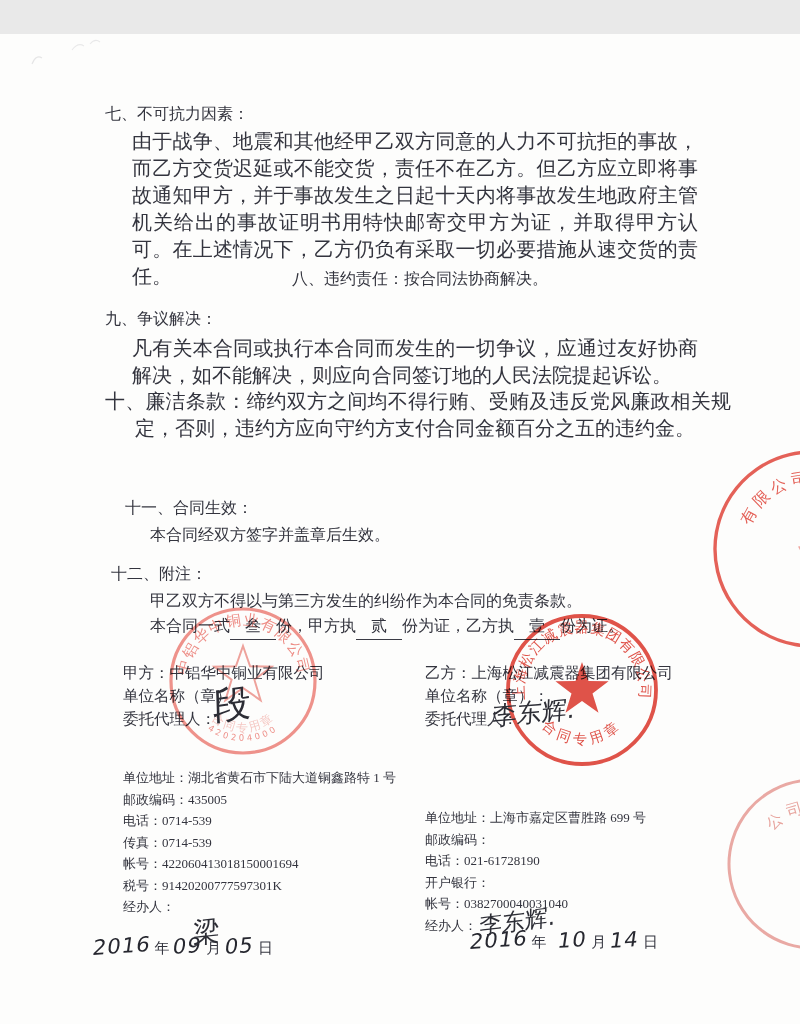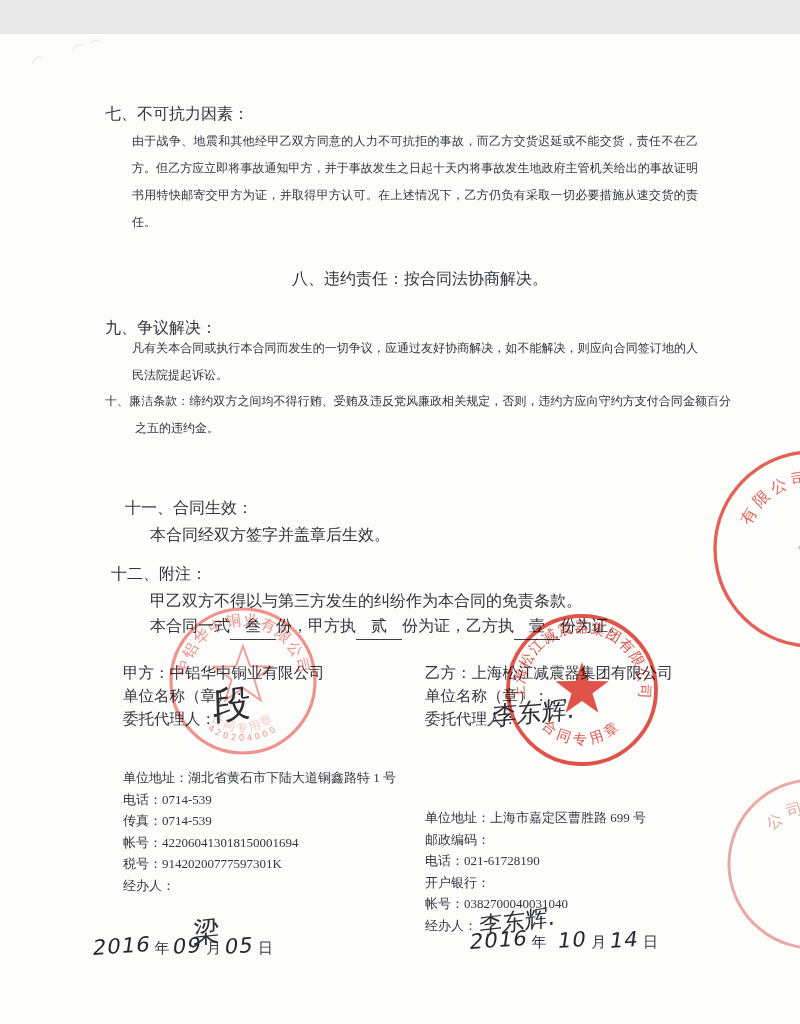--- a/index.html
+++ b/index.html
@@ -8,21 +8,21 @@
     overflow:hidden;
     font-family:"Liberation Serif","DejaVu Serif",serif;
     color:#33343e;
     margin-top:34px;
   }
   .abs{position:absolute;}
   .clause-num{display:inline;}
   .clause-title{display:inline;}
   .clause{font-size:16px;line-height:27px;}
   .hang{padding-left:30px;text-indent:-30px;text-align:center;}
-  .body-par{font-size:12px;line-height:27px;text-align:justify;}
+  .body-par{font-size:20px;line-height:27px;text-align:justify;}
   .blank{display:inline-block;min-width:30px;text-align:center;border-bottom:1.5px solid #3a3b45;padding:0 8px;}
   .party{font-size:15.5px;line-height:22px;}
   .party div{margin-bottom:1px;}
   .contact{font-size:13px;line-height:21.5px;}
   .contact .row{white-space:nowrap;}
   .sig{
     position:absolute;font-family:"DejaVu Sans",sans-serif;color:#2c2d35;
     font-weight:500;white-space:nowrap;
   }
   .seal{position:absolute;mix-blend-mode:multiply;opacity:.93;}
@@ -44,21 +44,21 @@
 
   <div class="abs clause" style="left:105px;top:66px;width:600px">
     <span class="clause-num">七、</span><span class="clause-title">不可抗力因素：</span>
   </div>
   <div class="abs body-par" style="left:132px;top:94px;width:566px">由于战争、地震和其他经甲乙双方同意的人力不可抗拒的事故，而乙方交货迟延或不能交货，责任不在乙方。但乙方应立即将事故通知甲方，并于事故发生之日起十天内将事故发生地政府主管机关给出的事故证明书用特快邮寄交甲方为证，并取得甲方认可。在上述情况下，乙方仍负有采取一切必要措施从速交货的责任。</div>
 
   <div class="abs clause hang" style="left:105px;top:231px;width:600px">
     <span>八、</span><span>违约责任：按合同法协商解决。</span>
   </div>
 
-  <div class="abs clause" style="left:105px;top:280px;width:600px">
+  <div class="abs clause" style="left:105px;top:271px;width:600px">
     <span>九、</span><span>争议解决：</span>
   </div>
   <div class="abs body-par" style="left:132px;top:301px;width:566px">凡有关本合同或执行本合同而发生的一切争议，应通过友好协商解决，如不能解决，则应向合同签订地的人民法院提起诉讼。</div>
 
   <div class="abs clause hang body-par" style="left:105px;top:354px;width:596px">
     <span>十、</span><span>廉洁条款：缔约双方之间均不得行贿、受贿及违反党风廉政相关规定，否则，</span><span>违约方应向守约方支付合同金额百分之五的违约金。</span>
   </div>
 
   <div class="abs clause" style="left:150px;top:487px">本合同经双方签字并盖章后生效。</div>
   <div class="abs clause" style="left:125px;top:460px">
@@ -79,20 +79,21 @@
     <div>委托代理人：</div>
   </div>
   <div class="abs party" style="left:425px;top:628px">
     <div><span>乙方：</span><span>上海松江减震器集团有限公司</span></div>
     <div>单位名称（章）：</div>
     <div>委托代理人：</div>
   </div>
 
   <div class="abs contact" style="left:123px;top:733px">
     <div class="row"><span>单位地址：</span><span>湖北省黄石市下陆大道铜鑫路特 1 号</span></div>
+    <div class="row"><span>邮政编码：</span><span>435005</span></div>
     <div class="row"><span>电话：</span><span>0714-539</span></div>
     <div class="row"><span>传真：</span><span>0714-539</span></div>
     <div class="row"><span>帐号：</span><span>422060413018150001694</span></div>
     <div class="row"><span>税号：</span><span>91420200777597301K</span></div>
     <div class="row"><span>经办人：</span></div>
   </div>
   <div class="abs contact" style="left:425px;top:773px">
     <div class="row"><span>单位地址：</span><span>上海市嘉定区曹胜路 699 号</span></div>
     <div class="row"><span>邮政编码：</span><span></span></div>
     <div class="row"><span>电话：</span><span>021-61728190</span></div>

